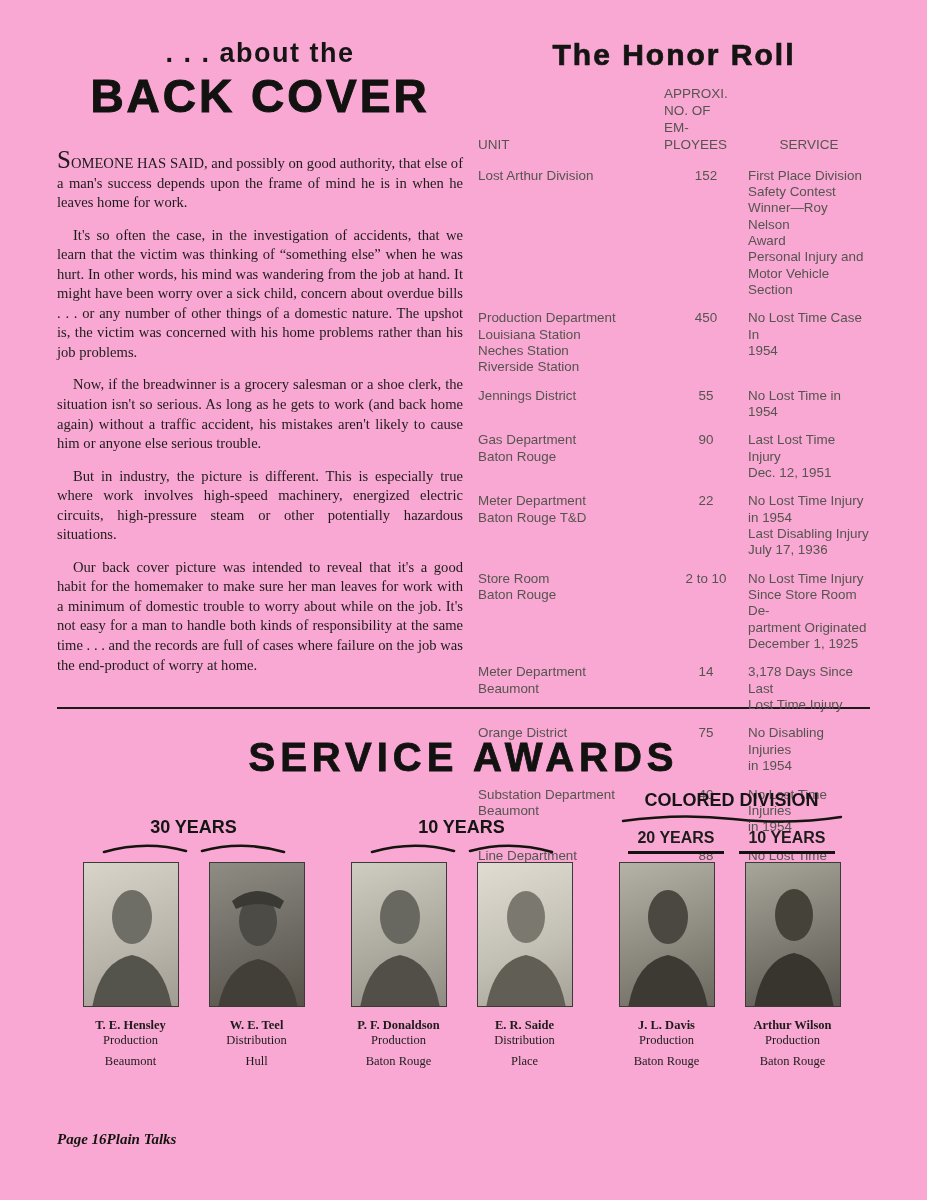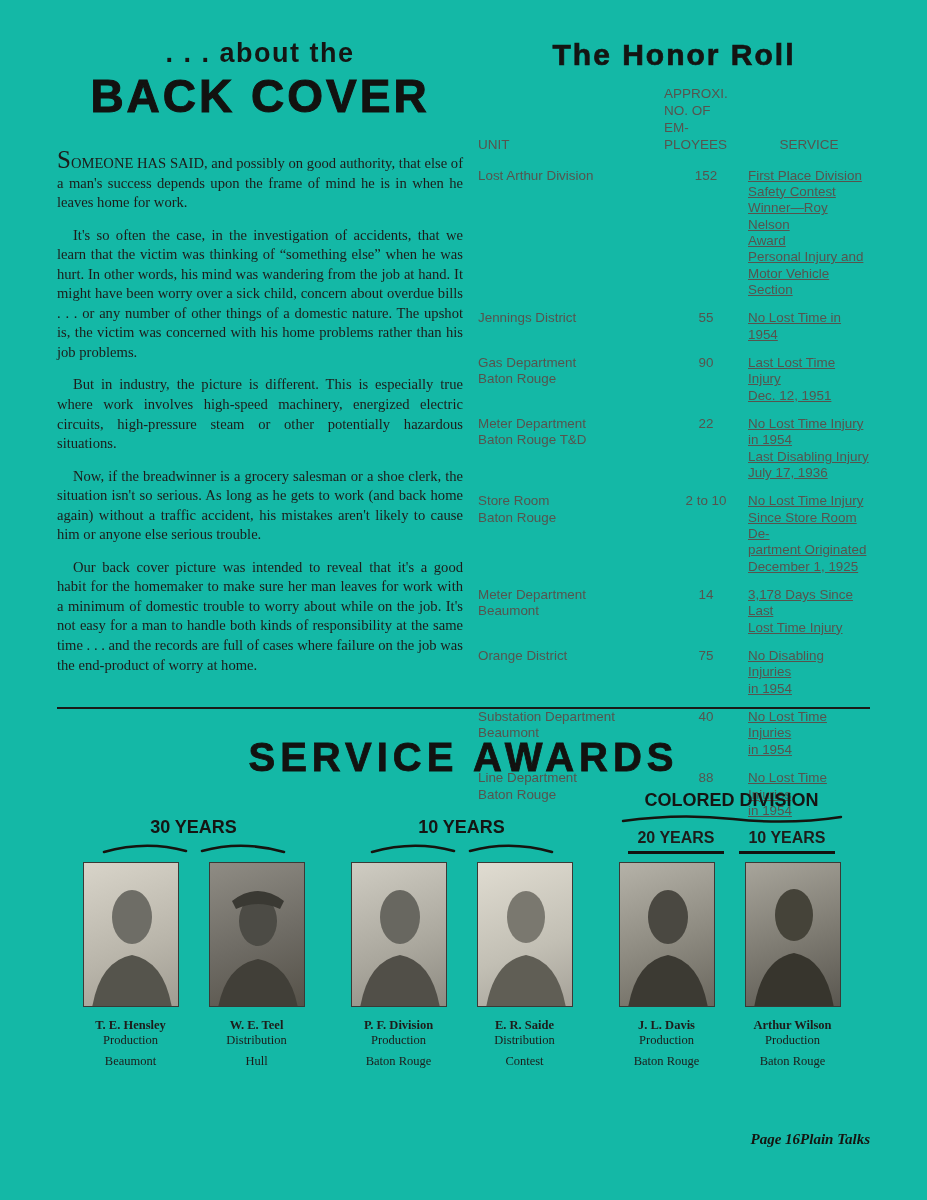--- a/index.html
+++ b/index.html
@@ -1,20 +1,20 @@
 <!DOCTYPE html>
 <html><head>
 <meta charset="utf-8">
 <style>
   html,body { margin:0; padding:0; background:#9a968c; }
   .page {
     position:relative;
     width:927px; height:1200px;
     margin:0 auto;
-    background:#14b8a6;
+    background:#f9a8d4;
     box-shadow:0 0 8px rgba(0,0,0,.4);
     font-family:"Liberation Serif", serif;
     color:#1d1c1a;
     overflow:hidden;
   }
   
   .top {
     display:flex;
     padding:38px 57px 0 57px;
     height:707px;
@@ -78,21 +78,21 @@
   .hr-head .h-com  { text-align:center; padding-bottom:2px; }
   .hr-row {
     display:grid;
     grid-template-columns:186px 84px 1fr;
     font-size:13.4px;
     line-height:1.22;
     margin-bottom:12px;
   }
   .hr-row .c-unit { white-space:pre-line; }
   .hr-row .c-count { text-align:center; }
-  .hr-row .c-com { white-space:pre-line;text-decoration:underline; }
+  .hr-row .c-com { white-space:pre-line; }
   
   .rule {
     height:2px;
     background:#1a1a18;
     margin:0 57px;
   }
   
   .awards-title {
     font-family:"Liberation Sans", sans-serif;
     font-weight:bold;
@@ -154,42 +154,42 @@
   .p3 { background:linear-gradient(160deg,#cfccc2,#aaa79d 60%,#8e8b82); }
   .p4 { background:linear-gradient(160deg,#e0dcd1,#c2bfb4 60%,#a5a198); }
   .p5 { background:linear-gradient(160deg,#b5b2a8,#8d8a80 55%,#6b685f); }
   .p6 { background:linear-gradient(160deg,#a8a59b,#7d7a71 55%,#5a5750); }
   
   .footer {
     position:absolute;
     left:57px; right:57px;
     bottom:52px;
     display:flex;
-    justify-content:flex-end;
+    justify-content:flex-start;
     font-weight:bold;
     font-style:italic;
     font-size:15px;
     color:#15140f;
   }
 </style>
 </head>
 <body>
 
 <div class="page">
 
   <div class="top">
 
     <div class="left-col">
       <div class="kicker">. . . about the</div>
       <div class="main-title">BACK COVER</div>
       <div class="body-copy">
         <p class="lead">SOMEONE HAS SAID, and possibly on good authority, that else of a man's success depends upon the frame of mind he is in when he leaves home for work.</p>
         <p class="indent">It's so often the case, in the investigation of accidents, that we learn that the victim was thinking of “something else” when he was hurt.  In other words, his mind was wandering from the job at hand.  It might have been worry over a sick child, concern about overdue bills . . . or any number of other things of a domestic nature.  The upshot is, the victim was concerned with his home problems rather than his job problems.</p>
+        <p class="indent">Now, if the breadwinner is a grocery salesman or a shoe clerk, the situation isn't so serious.  As long as he gets to work (and back home again) without a traffic accident, his mistakes aren't likely to cause him or anyone else serious trouble.</p>
         <p class="indent">But in industry, the picture is different.  This is especially true where work involves high-speed machinery, energized electric circuits, high-pressure steam or other potentially hazardous situations.</p>
-        <p class="indent">Now, if the breadwinner is a grocery salesman or a shoe clerk, the situation isn't so serious.  As long as he gets to work (and back home again) without a traffic accident, his mistakes aren't likely to cause him or anyone else serious trouble.</p>
         <p class="indent">Our back cover picture was intended to reveal that it's a good habit for the homemaker to make sure her man leaves for work with a minimum of domestic trouble to worry about while on the job.  It's not easy for a man to handle both kinds of responsibility at the same time . . . and the records are full of cases where failure on the job was the end-product of worry at home.</p>
       </div>
     </div>
 
     <div class="right-col">
       <div class="hr-title">The Honor Roll</div>
 
       <div class="hr-head">
         <div class="h-unit">UNIT</div>
         <div class="h-emp">APPROXI.
@@ -203,20 +203,29 @@
         <div class="c-unit">Lost Arthur Division</div>
         <div class="c-count">152</div>
         <div class="c-com">First Place Division
 Safety Contest
 Winner—Roy Nelson
 Award
 Personal Injury and
 Motor Vehicle Section</div>
       </div>
       <div class="hr-row">
+        <div class="c-unit">Production Department
+Louisiana Station
+Neches Station
+Riverside Station</div>
+        <div class="c-count">450</div>
+        <div class="c-com">No Lost Time Case In
+1954</div>
+      </div>
+      <div class="hr-row">
         <div class="c-unit">Jennings District</div>
         <div class="c-count">55</div>
         <div class="c-com">No Lost Time in 1954</div>
       </div>
       <div class="hr-row">
         <div class="c-unit">Gas Department
 Baton Rouge</div>
         <div class="c-count">90</div>
         <div class="c-com">Last Lost Time Injury
 Dec. 12, 1951</div>
@@ -315,34 +324,34 @@
         <path d="M108 11 Q148 0 190 12" stroke="#15140f" stroke-width="2.6" fill="none" stroke-linecap="round"></path>
       </svg>
       <div class="photos">
         <div class="card">
           <div class="photo p3">
             <svg width="96" height="145" viewBox="0 0 96 145">
               <ellipse cx="48" cy="54" rx="20" ry="27" fill="#686760"></ellipse>
               <path d="M8 145 Q16 98 48 92 Q80 98 88 145 Z" fill="#514f48"></path>
             </svg>
           </div>
-          <div class="name">P. F. Division</div>
+          <div class="name">P. F. Donaldson</div>
           <div class="dept">Production</div>
           <div class="loc">Baton Rouge</div>
         </div>
         <div class="card">
           <div class="photo p4">
             <svg width="96" height="145" viewBox="0 0 96 145">
               <ellipse cx="48" cy="54" rx="19" ry="26" fill="#7a786f"></ellipse>
               <path d="M8 145 Q16 98 48 92 Q80 98 88 145 Z" fill="#605e55"></path>
             </svg>
           </div>
           <div class="name">E. R. Saide</div>
           <div class="dept">Distribution</div>
-          <div class="loc">Contest</div>
+          <div class="loc">Place</div>
         </div>
       </div>
     </div>
 
     <div class="group">
       <div class="group-head">COLORED DIVISION</div>
       <svg class="swash" width="226" height="12" viewBox="0 0 226 12">
         <path d="M4 8 Q60 0 114 6 Q170 12 222 4" stroke="#15140f" stroke-width="2.4" fill="none" stroke-linecap="round"></path>
       </svg>
       <div class="sub-labels">

